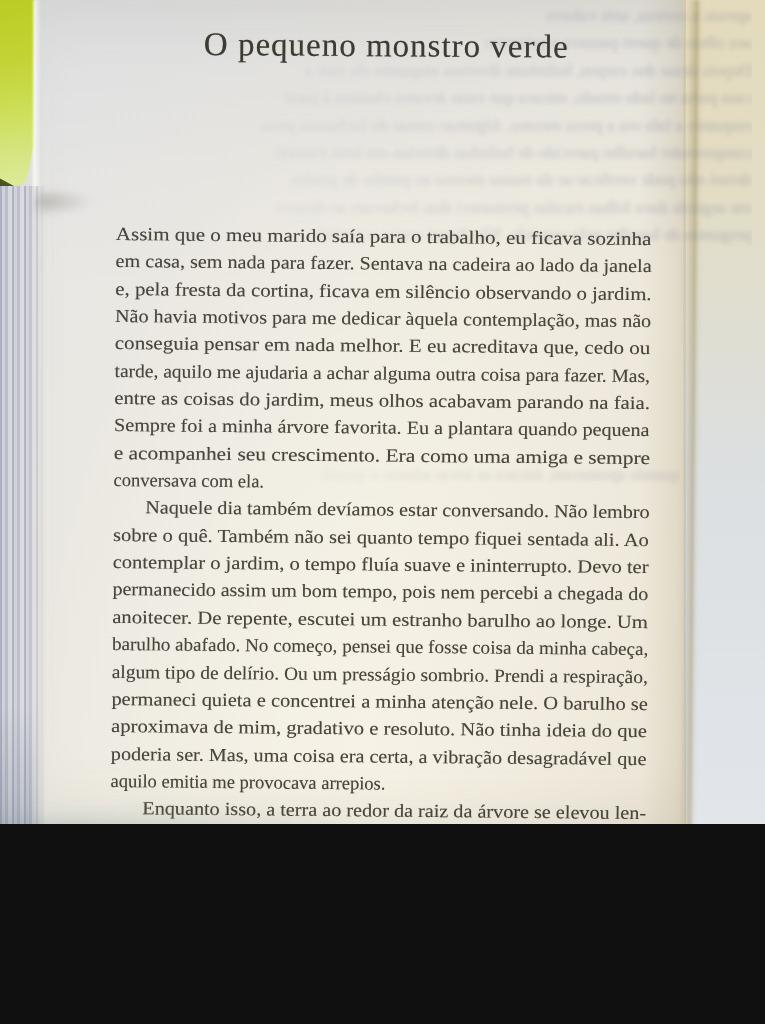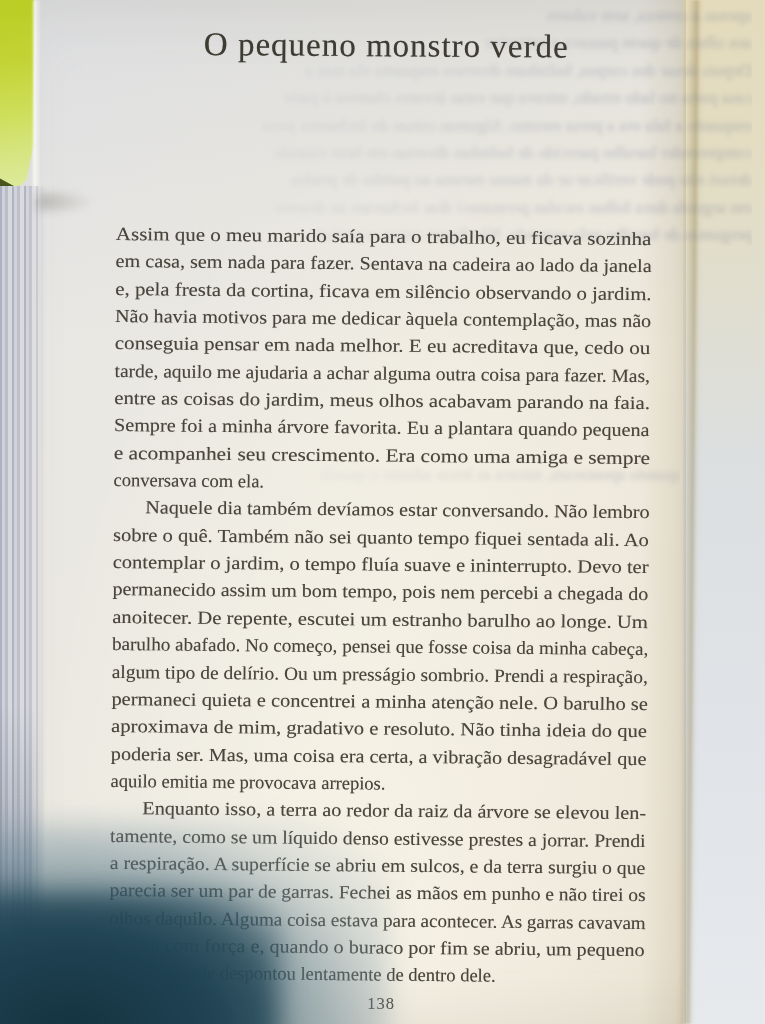--- a/index.html
+++ b/index.html
@@ -1,17 +1,17 @@
 <!DOCTYPE html>
 <html><head>
 <meta charset="utf-8">
 <style>
   html,body{margin:0;padding:0;background:#101010;}
   .photo{
-    position:relative;width:765px;height:1024px;overflow:hidden;
+    position:relative;width:765px;height:824px;overflow:hidden;
     font-family:"Liberation Serif","DejaVu Serif",serif;
     background:
       radial-gradient(ellipse at 48% 92%, rgba(255,252,240,.45), rgba(255,252,240,0) 60%),
       linear-gradient(180deg, rgba(205,208,214,.38) 0%, rgba(205,208,214,.10) 22%, rgba(205,208,214,0) 34%),
       linear-gradient(115deg, #e6e6e7 0%, #eae8e2 26%, #efebdf 55%, #ede7d9 82%, #e9e2d2 100%);
     box-shadow:inset 0 0 70px rgba(115,105,85,.14);
   }
   
   .right-region{
     position:absolute;top:0;right:0;width:82px;height:1024px;

